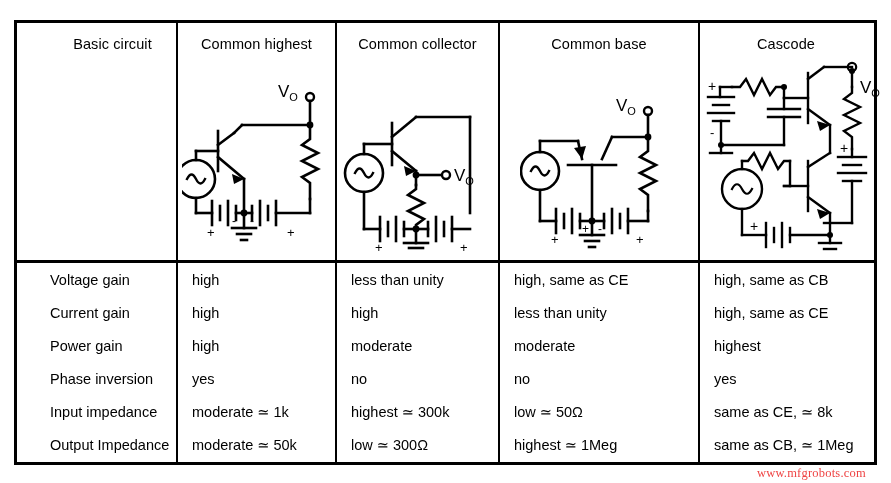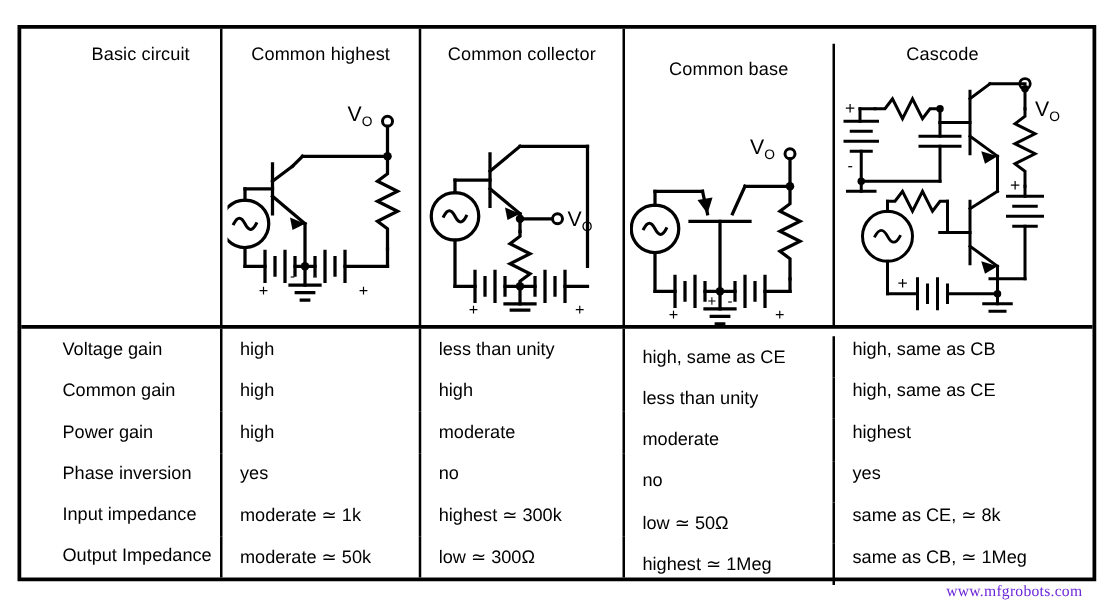--- a/index.html
+++ b/index.html
@@ -12,36 +12,36 @@
 
   .hdr-row{display:flex;height:240px;box-sizing:border-box;
            border-bottom:3px solid #000;}
   .body-rows{height:199px;display:flex;flex-direction:column;}
 
   .col{box-sizing:border-box;border-right:2px solid #000;position:relative;}
   .col:last-child{border-right:none;}
   .c0{width:161px;padding-left:32px;}
   .c1{width:159px;}
   .c2{width:163px;}
-  .c3{width:168px;margin-top:12px;}
+  .c3{width:200px;}
   .c4{width:172px;}
 
   .hdr-label{text-align:center;font-size:14.5px;padding-top:13px;letter-spacing:.1px;}
 
   .svgwrap{position:absolute;left:0;top:30px;width:100%;height:205px;}
   .svgwrap svg{display:block;margin:0 auto;}
 
   .drow{display:flex;flex:1;align-items:center;}
   .cell{box-sizing:border-box;border-right:2px solid #000;height:100%;
         display:flex;align-items:center;font-size:14.5px;padding-left:14px;}
   .cell:last-child{border-right:none;}
   .cell.c0{padding-left:33px;}
 
   .watermark{position:absolute;left:757px;top:466px;font-family:"Liberation Serif", serif;
-             font-size:12.5px;color:#6d28d9;letter-spacing:.2px;}
+             font-size:12.5px;color:#ef4444;letter-spacing:.2px;}
 </style>
 </head>
 <body>
 
 <div id="root">
 
   <div class="table">
 
     <div class="hdr-row">
 
@@ -326,21 +326,21 @@
 
       <div class="drow">
         <div class="cell c0">Voltage gain</div>
         <div class="cell c1">high</div>
         <div class="cell c2">less than unity</div>
         <div class="cell c3">high, same as CE</div>
         <div class="cell c4">high, same as CB</div>
       </div>
 
       <div class="drow">
-        <div class="cell c0">Common gain</div>
+        <div class="cell c0">Current gain</div>
         <div class="cell c1">high</div>
         <div class="cell c2">high</div>
         <div class="cell c3">less than unity</div>
         <div class="cell c4">high, same as CE</div>
       </div>
 
       <div class="drow">
         <div class="cell c0">Power gain</div>
         <div class="cell c1">high</div>
         <div class="cell c2">moderate</div>

